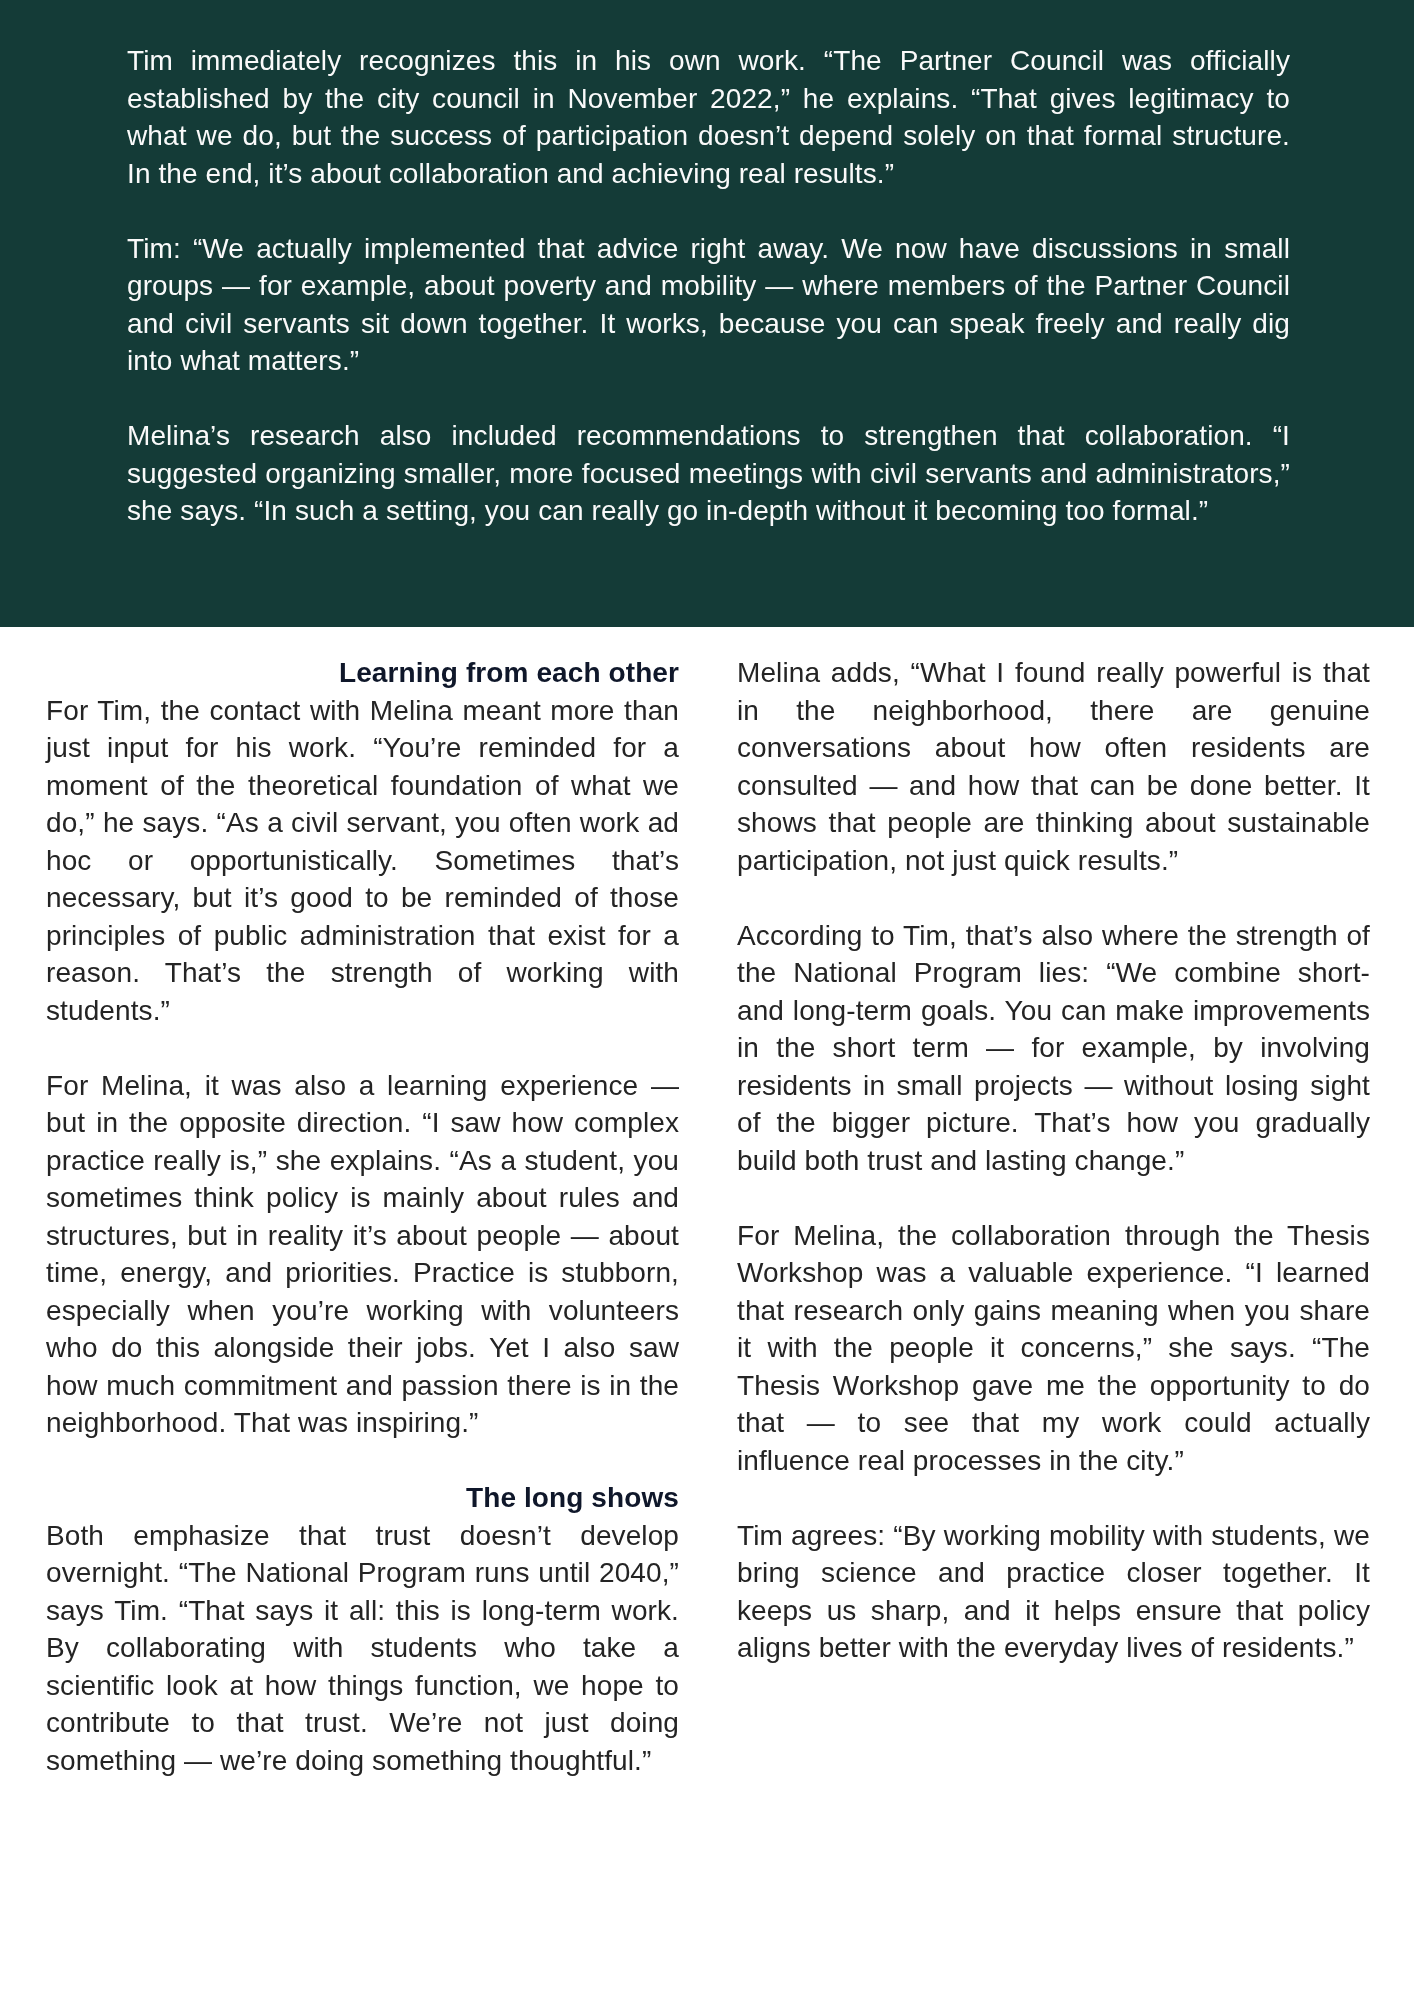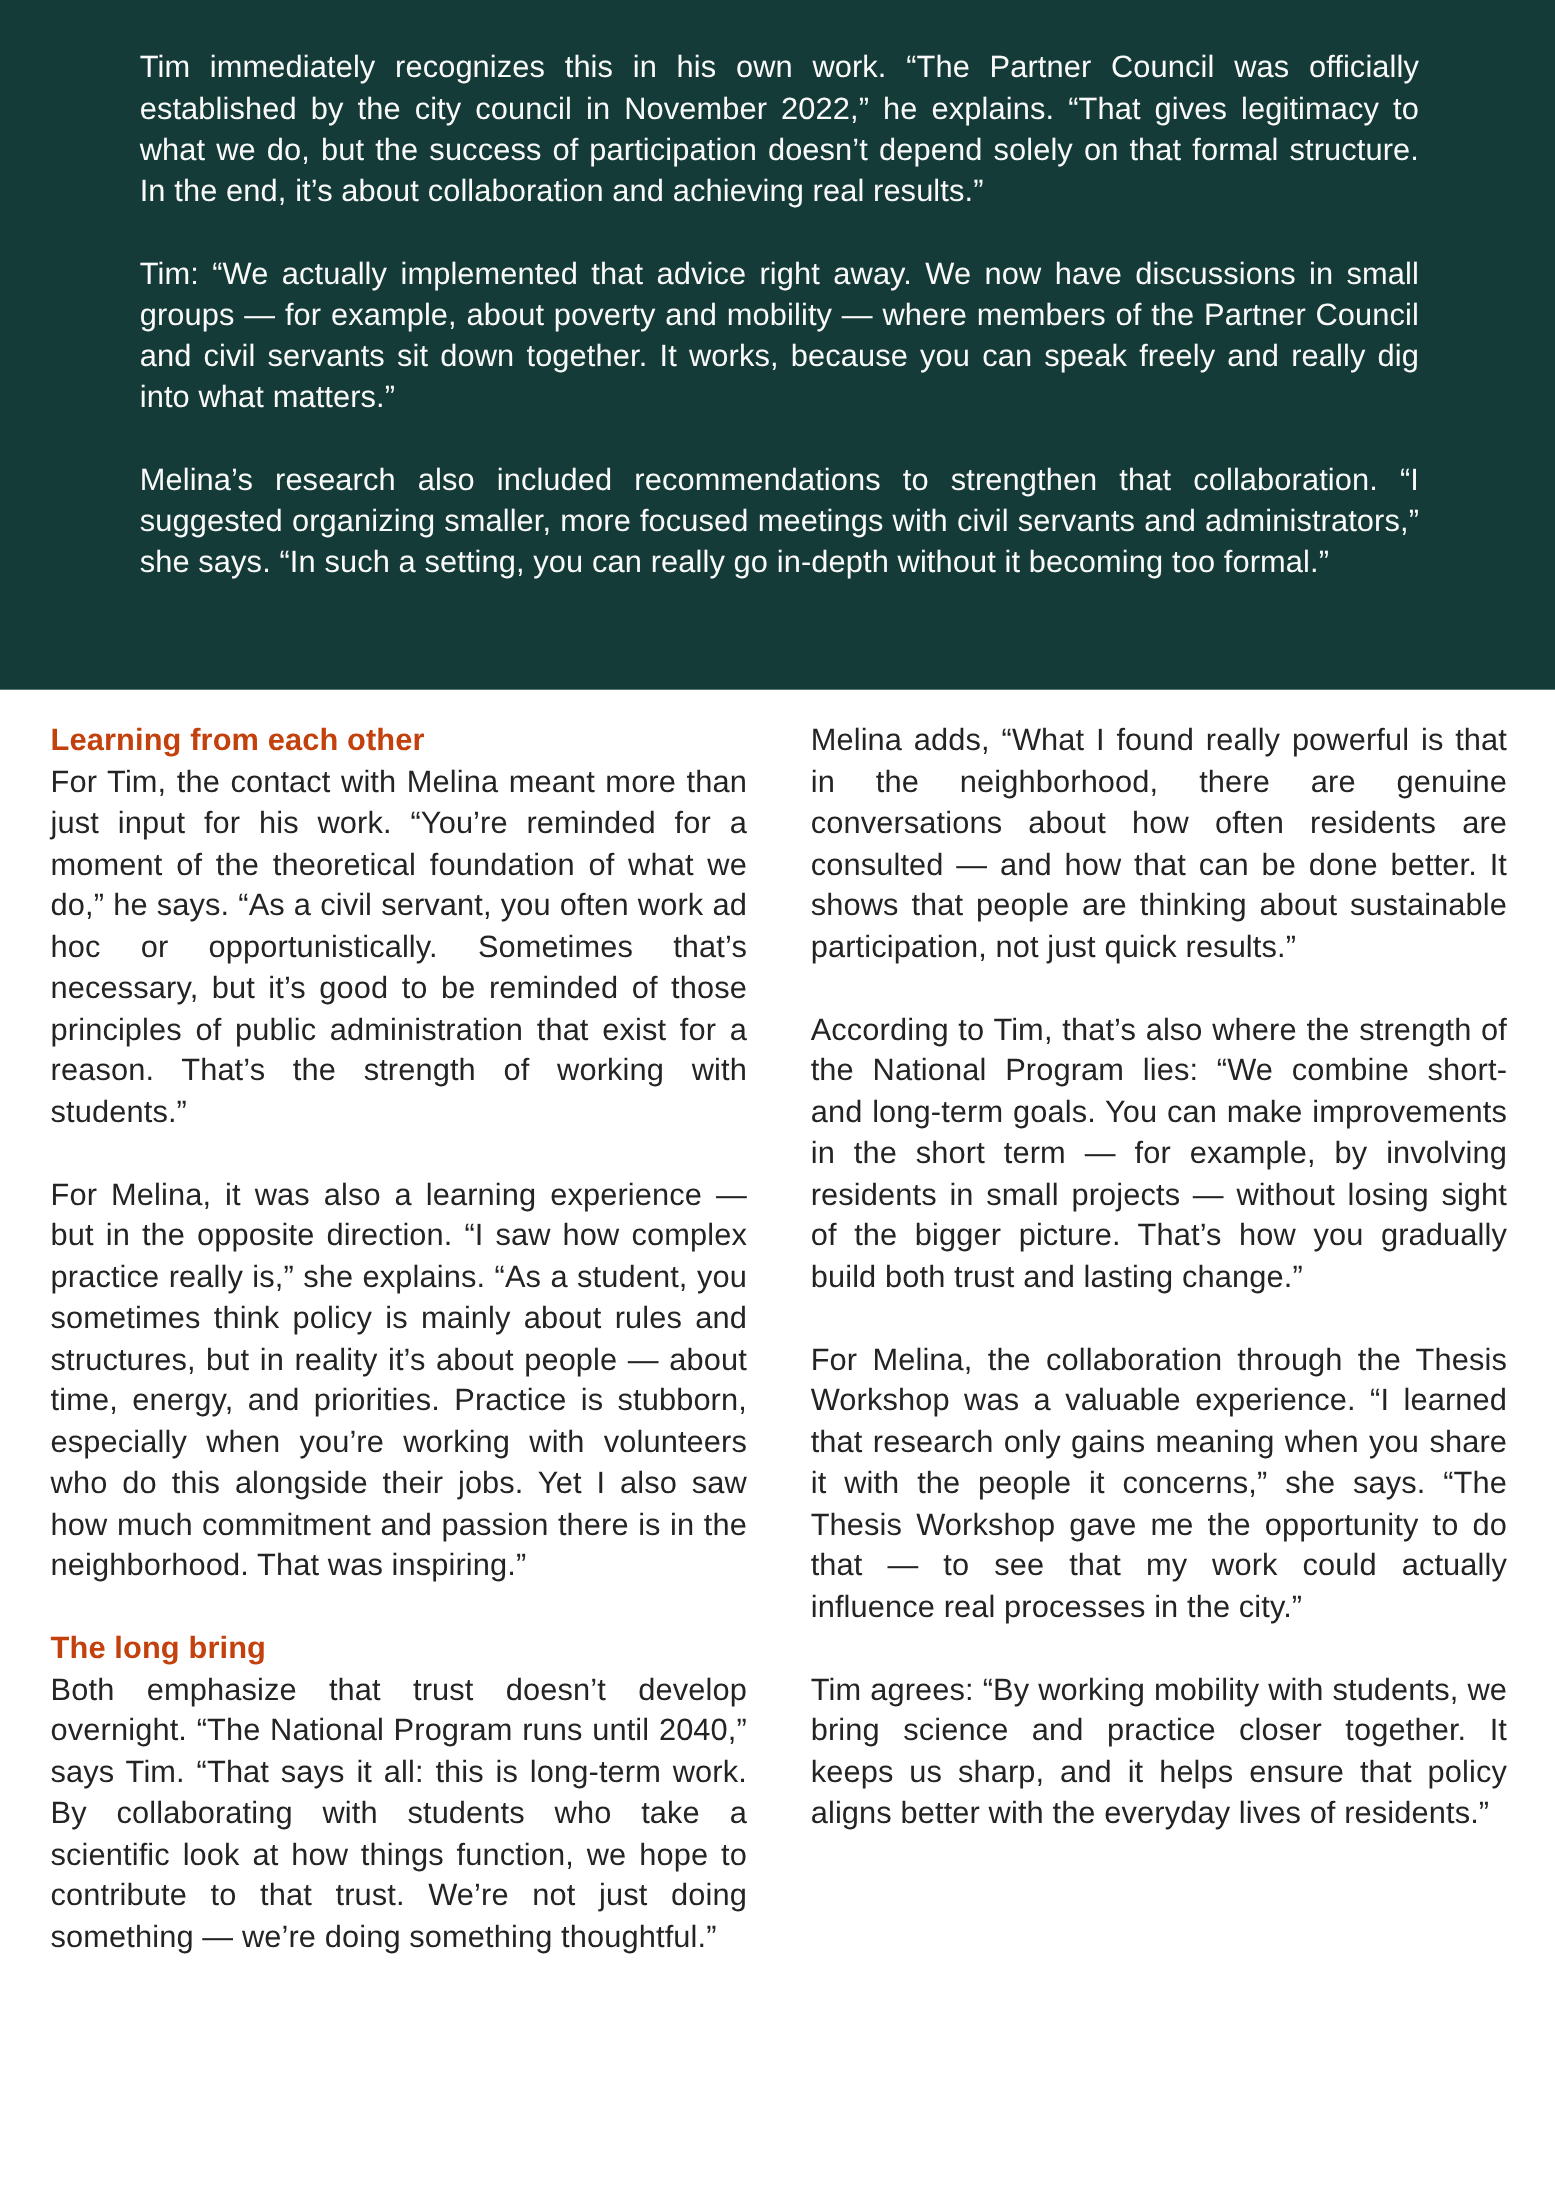--- a/index.html
+++ b/index.html
@@ -51,42 +51,42 @@
     letter-spacing: 0.1px;
   }
   .col p {
     margin: 0 0 37.5px 0;
   }
   .col h3 {
     margin: 0;
     font-size: 28px;
     line-height: 37.5px;
     font-weight: 700;
-    color: #c2410c;
-    text-align: left;
+    color: #0f172a;
+    text-align: right;
   }
 </style>
 </head>
 <body>
 
 <div class="page">
 
   <header class="hero">
     <p>Tim immediately recognizes this in his own work. “The Partner Council was officially established by the city council in November 2022,” he explains. “That gives legitimacy to what we do, but the success of participation doesn’t depend solely on that formal structure. In the end, it’s about collaboration and achieving real results.”</p>
     <p>Tim: “We actually implemented that advice right away. We now have discussions in small groups — for example, about poverty and mobility — where members of the Partner Council and civil servants sit down together. It works, because you can speak freely and really dig into what matters.”</p>
     <p>Melina’s research also included recommendations to strengthen that collaboration. “I suggested organizing smaller, more focused meetings with civil servants and administrators,” she says. “In such a setting, you can really go in-depth without it becoming too formal.”</p>
   </header>
 
   <main class="content">
 
     <section class="col">
       <h3>Learning from each other</h3>
       <p>For Tim, the contact with Melina meant more than just input for his work. “You’re reminded for a moment of the theoretical foundation of what we do,” he says. “As a civil servant, you often work ad hoc or opportunistically. Sometimes that’s necessary, but it’s good to be reminded of those principles of public administration that exist for a reason. That’s the strength of working with students.”</p>
       <p>For Melina, it was also a learning experience — but in the opposite direction. “I saw how complex practice really is,” she explains. “As a student, you sometimes think policy is mainly about rules and structures, but in reality it’s about people — about time, energy, and priorities. Practice is stubborn, especially when you’re working with volunteers who do this alongside their jobs. Yet I also saw how much commitment and passion there is in the neighborhood. That was inspiring.”</p>
-      <h3>The long bring</h3>
+      <h3>The long shows</h3>
       <p>Both emphasize that trust doesn’t develop overnight. “The National Program runs until 2040,” says Tim. “That says it all: this is long-term work. By collaborating with students who take a scientific look at how things function, we hope to contribute to that trust. We’re not just doing something — we’re doing something thoughtful.”</p>
     </section>
 
     <section class="col">
       <p>Melina adds, “What I found really powerful is that in the neighborhood, there are genuine conversations about how often residents are consulted — and how that can be done better. It shows that people are thinking about sustainable participation, not just quick results.”</p>
       <p>According to Tim, that’s also where the strength of the National Program lies: “We combine short- and long-term goals. You can make improvements in the short term — for example, by involving residents in small projects — without losing sight of the bigger picture. That’s how you gradually build both trust and lasting change.”</p>
       <p>For Melina, the collaboration through the Thesis Workshop was a valuable experience. “I learned that research only gains meaning when you share it with the people it concerns,” she says. “The Thesis Workshop gave me the opportunity to do that — to see that my work could actually influence real processes in the city.”</p>
       <p>Tim agrees: “By working mobility with students, we bring science and practice closer together. It keeps us sharp, and it helps ensure that policy aligns better with the everyday lives of residents.”</p>
     </section>
 

